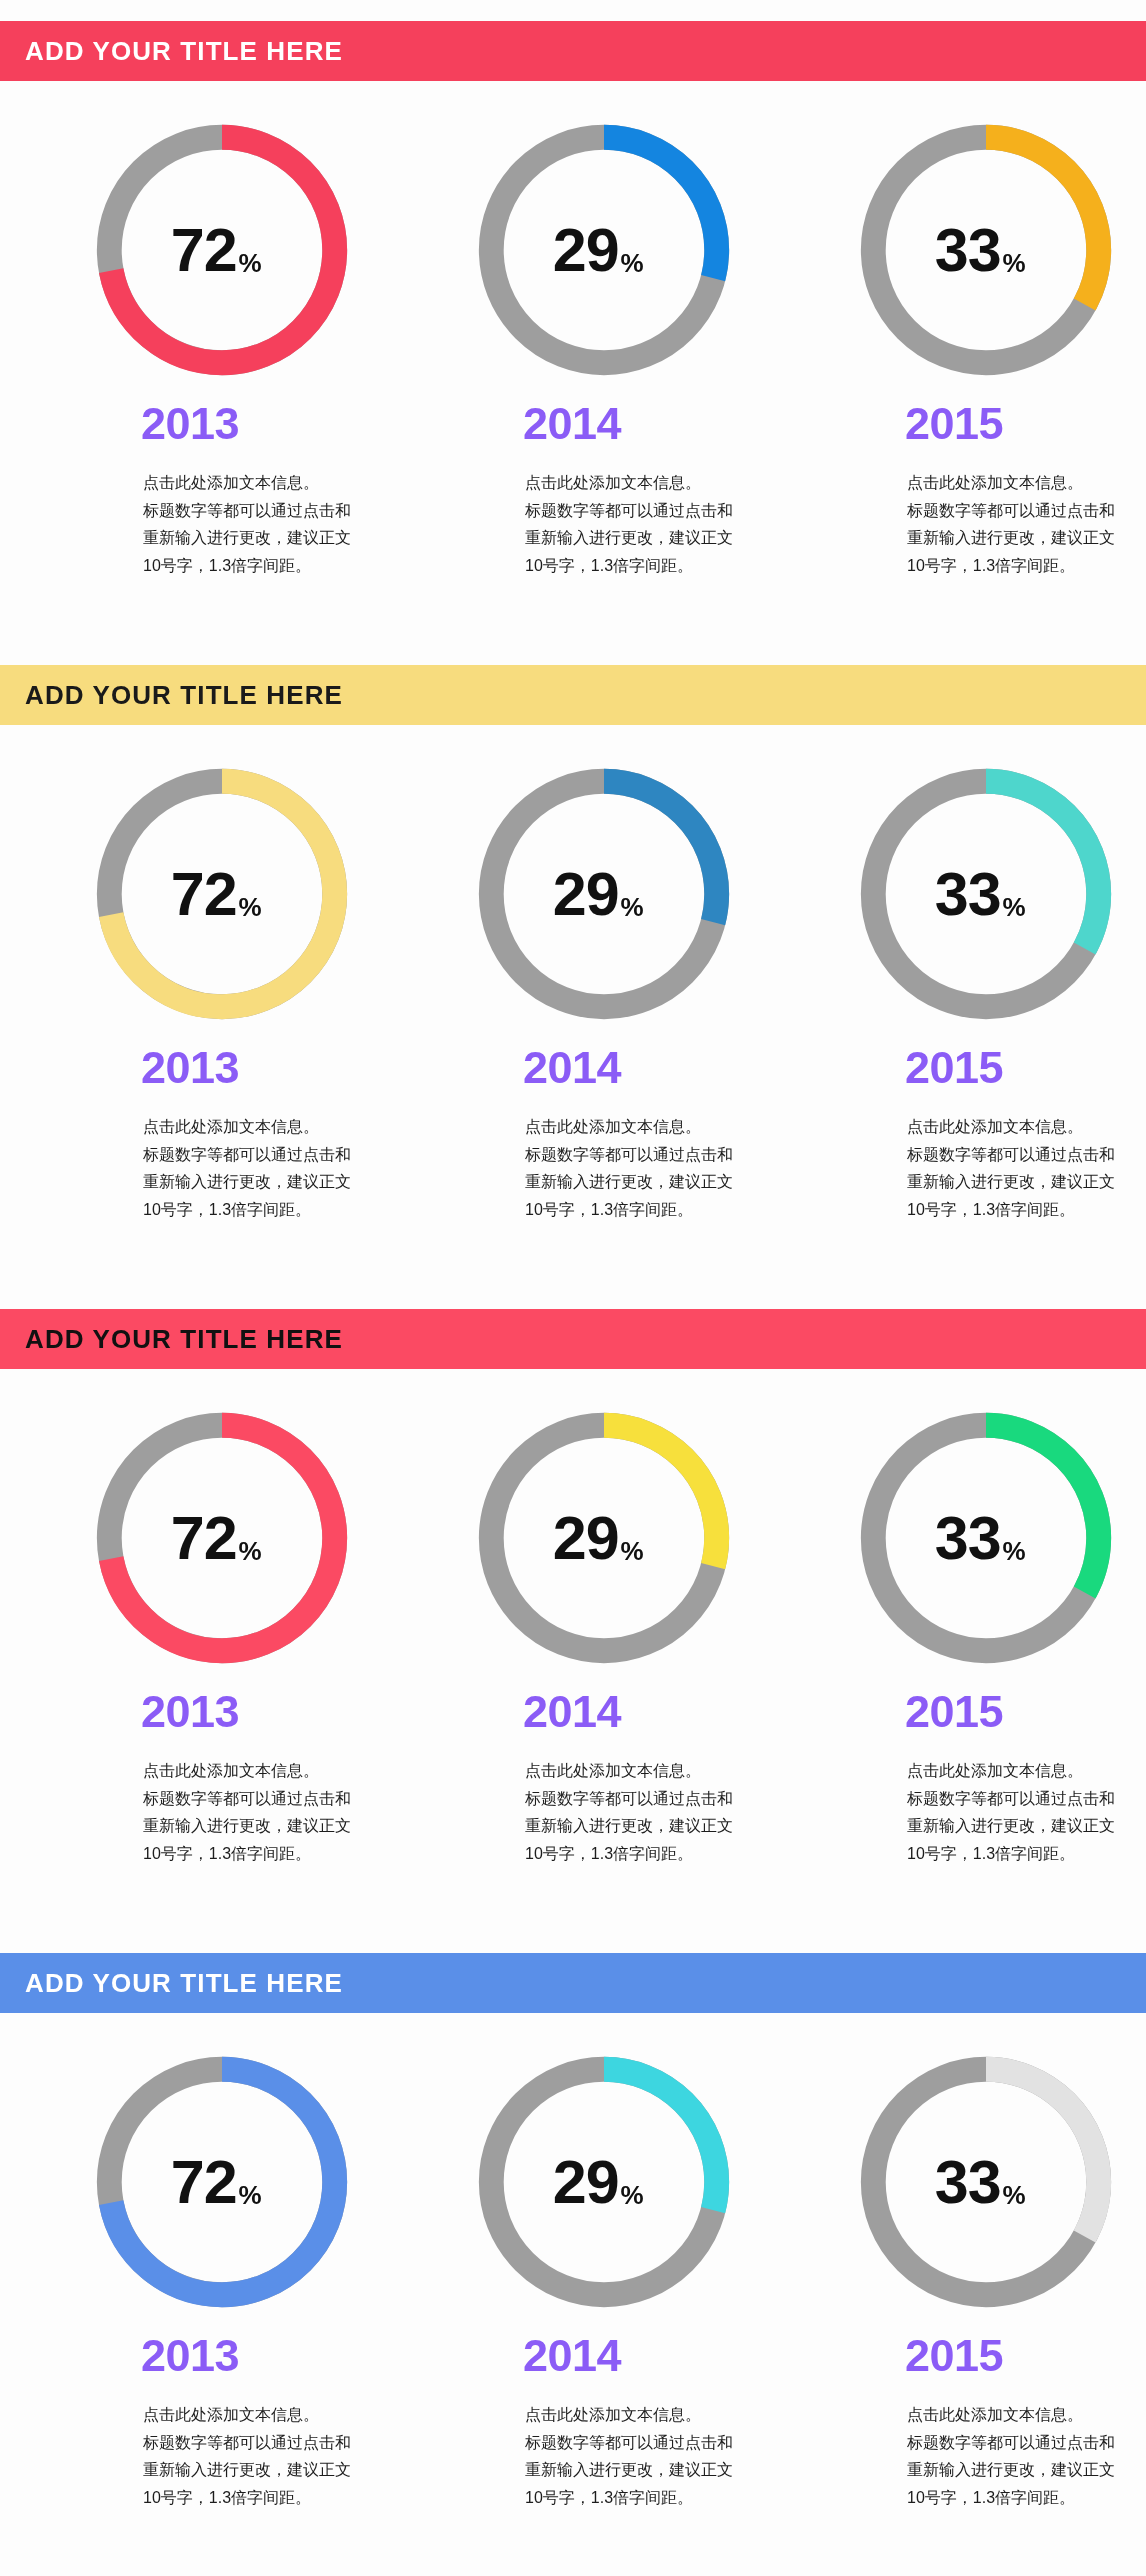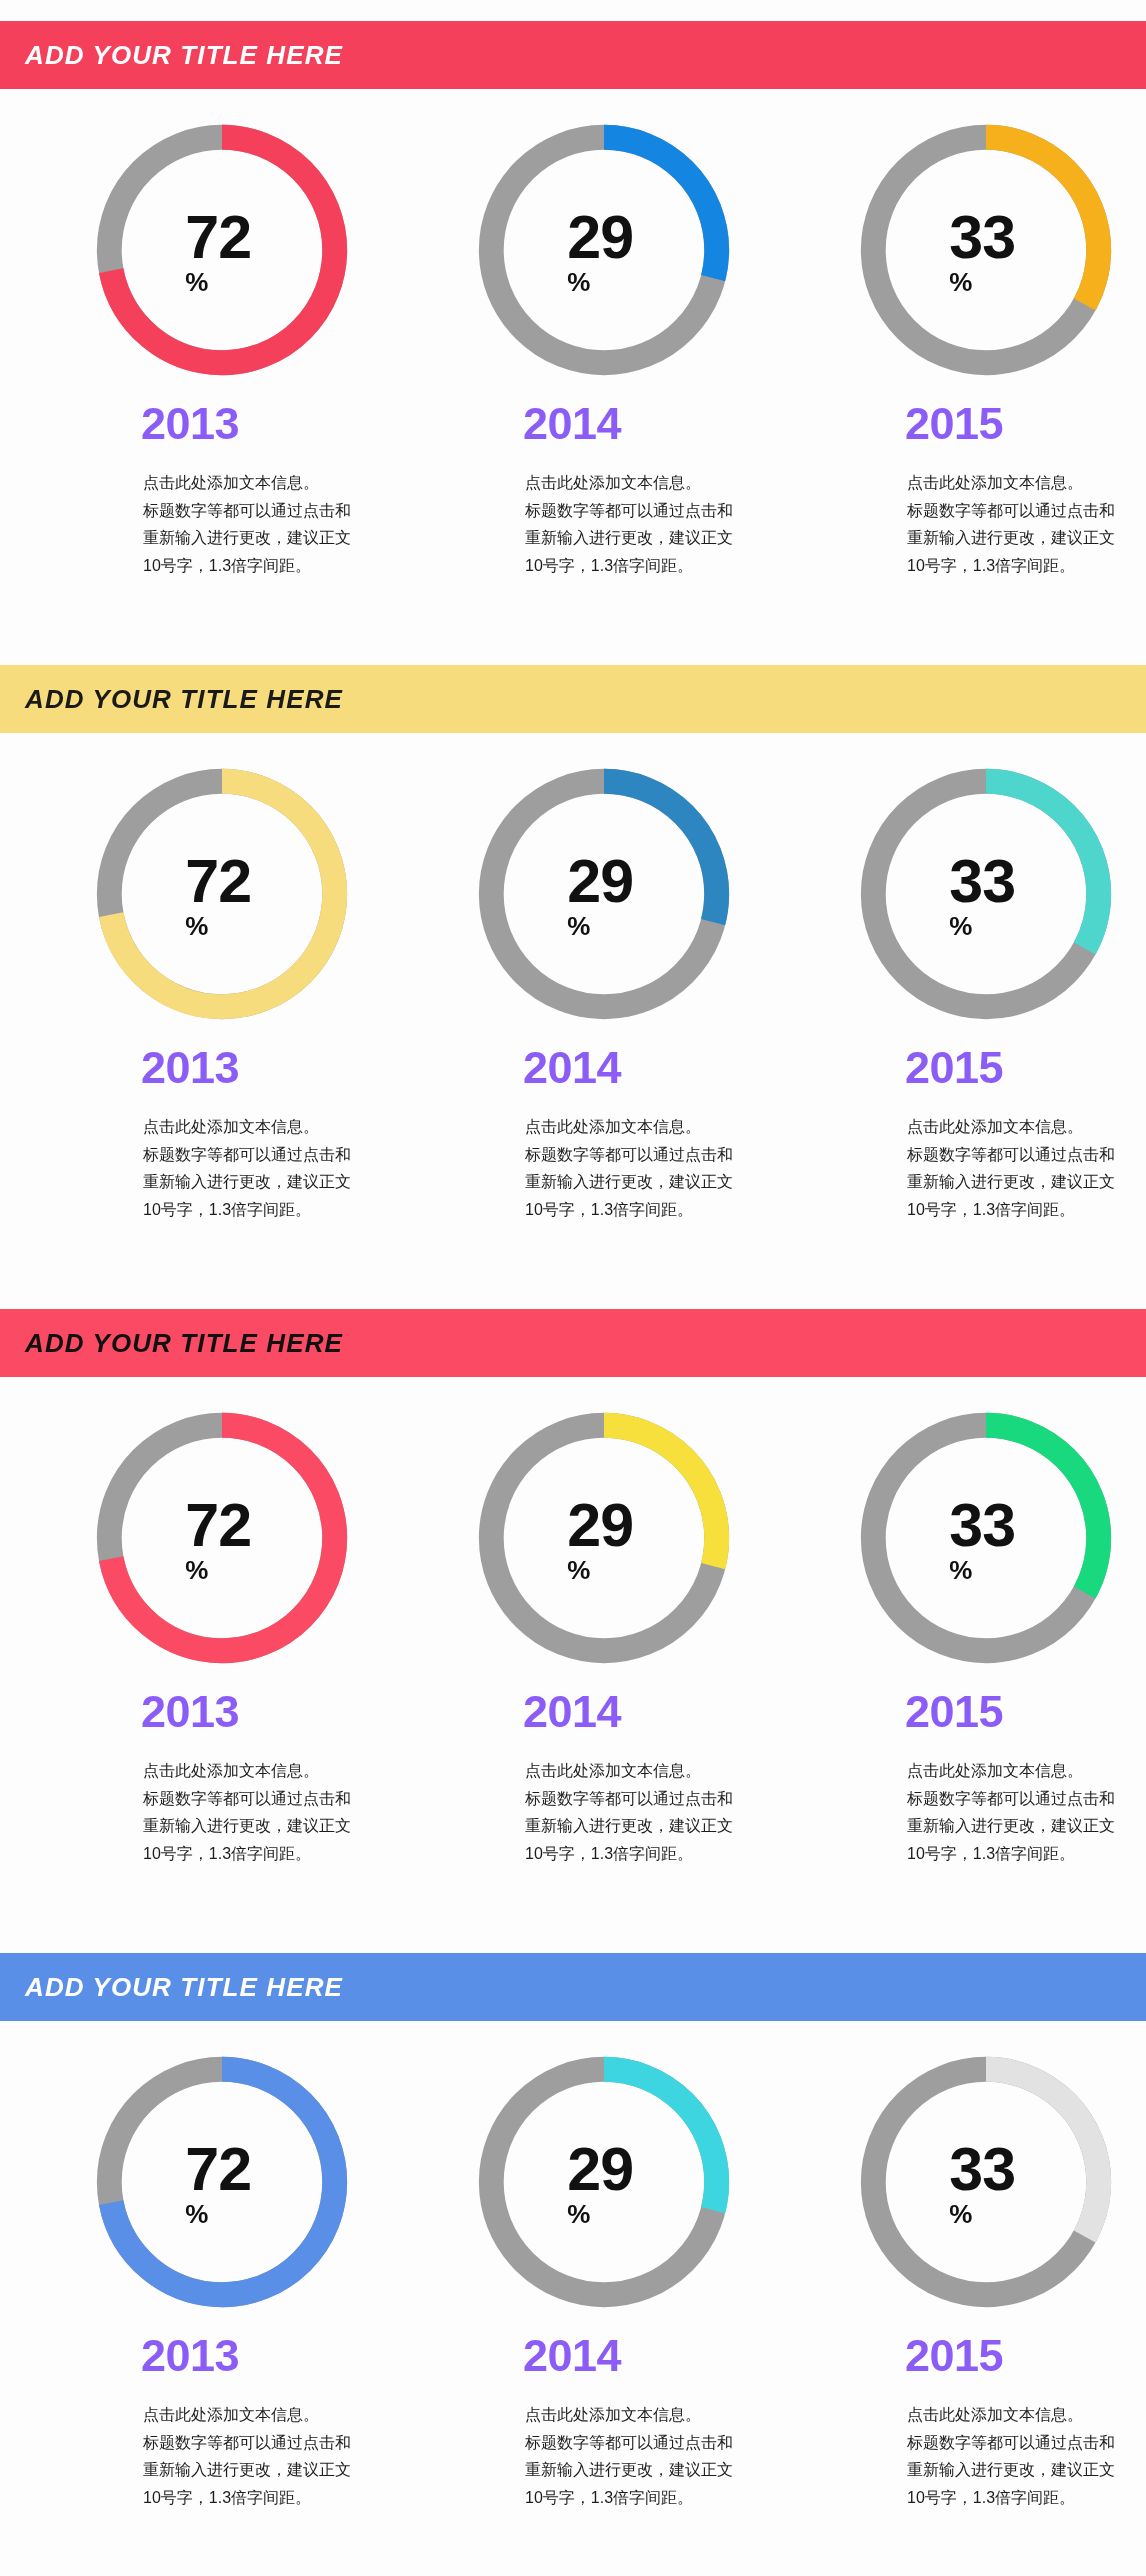--- a/index.html
+++ b/index.html
@@ -24,24 +24,23 @@
     position: absolute;
     left: 0; top: 0; right: 0; bottom: 0;
     background: #fdfdfd;
   }
   
   .title-bar {
     position: absolute;
     left: 0;
     top: 21px;
     width: 1147px;
-    height: 68px;
+    height: 60px;
     display: flex;
     align-items: center;
-    font-style: italic;
   }
   .title-text {
     margin-left: 25px;
     font-size: 26px;
     font-weight: bold;
     letter-spacing: 1.1px;
     font-family: "Liberation Sans", "DejaVu Sans", sans-serif;
     white-space: nowrap;
   }
   
@@ -73,21 +72,20 @@
     height: 258px;
     display: flex;
     align-items: center;
     justify-content: center;
     pointer-events: none;
   }
   .pct-group {
     display: flex;
     align-items: baseline;
     transform: translateX(-5.7px);
-    flex-direction: column;
   }
   .pct-num {
     font-size: 61px;
     font-weight: bold;
     color: #111111;
     letter-spacing: -1px;
     line-height: 1;
     font-family: "Liberation Sans", "DejaVu Sans", sans-serif;
   }
   .pct-sign {

